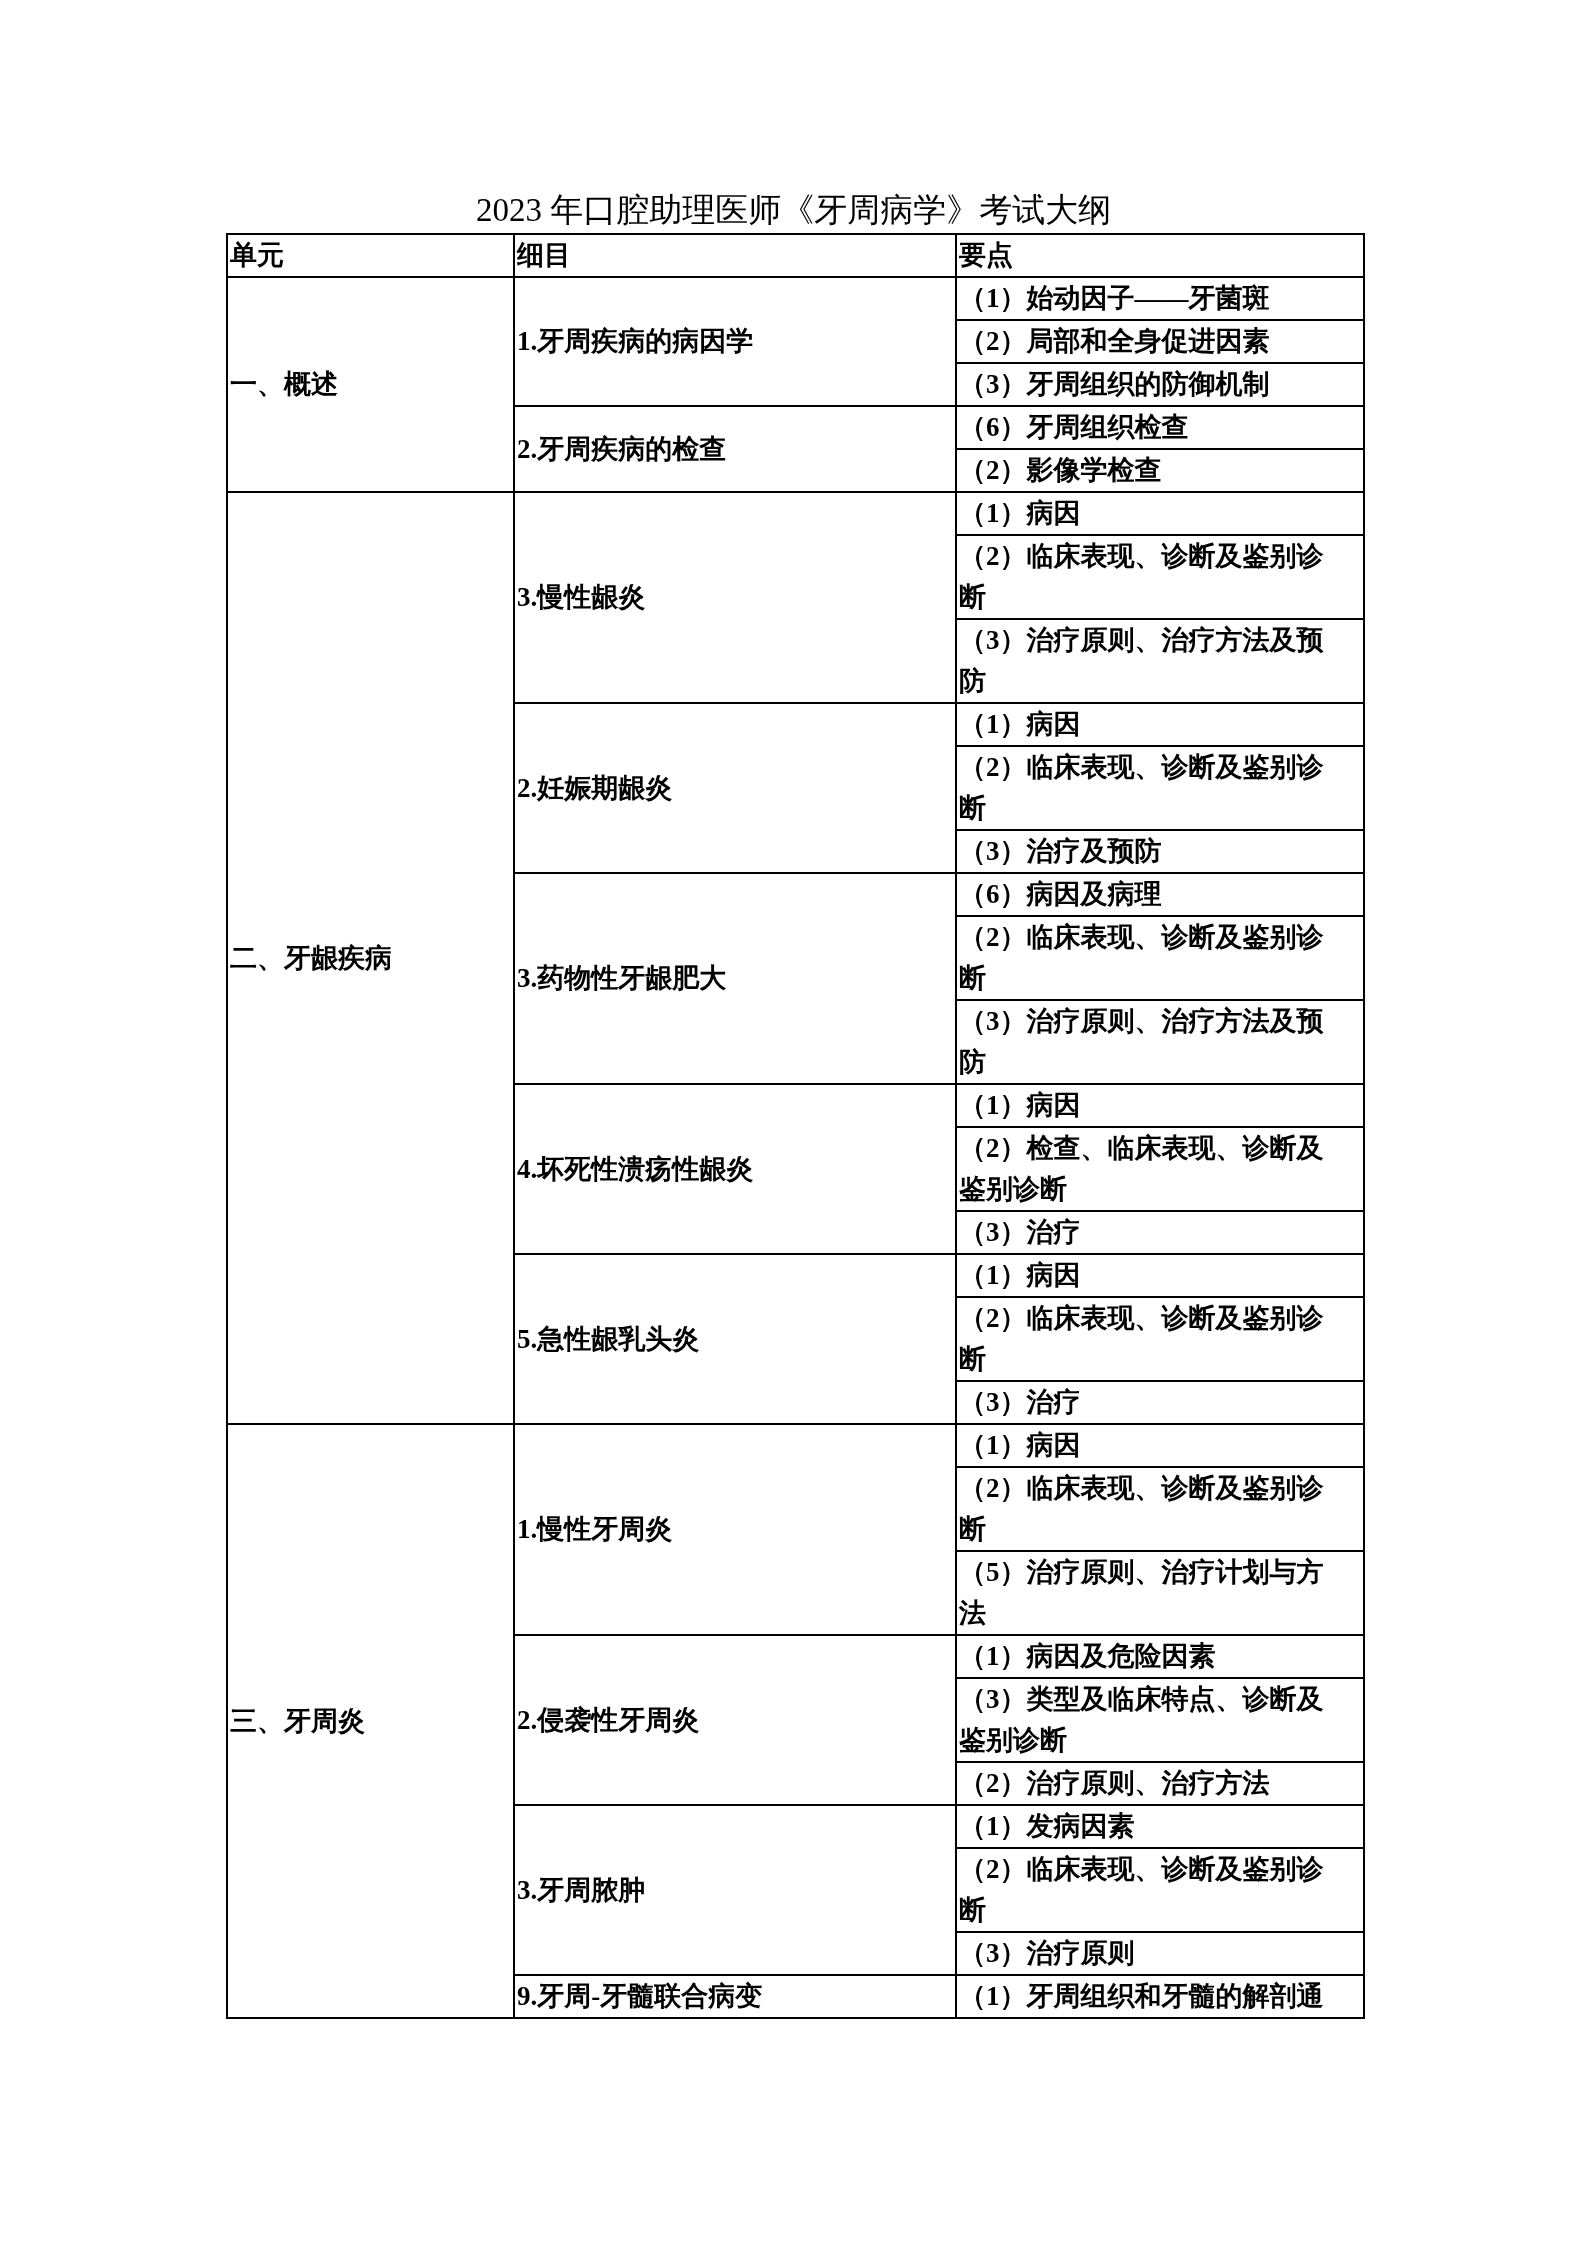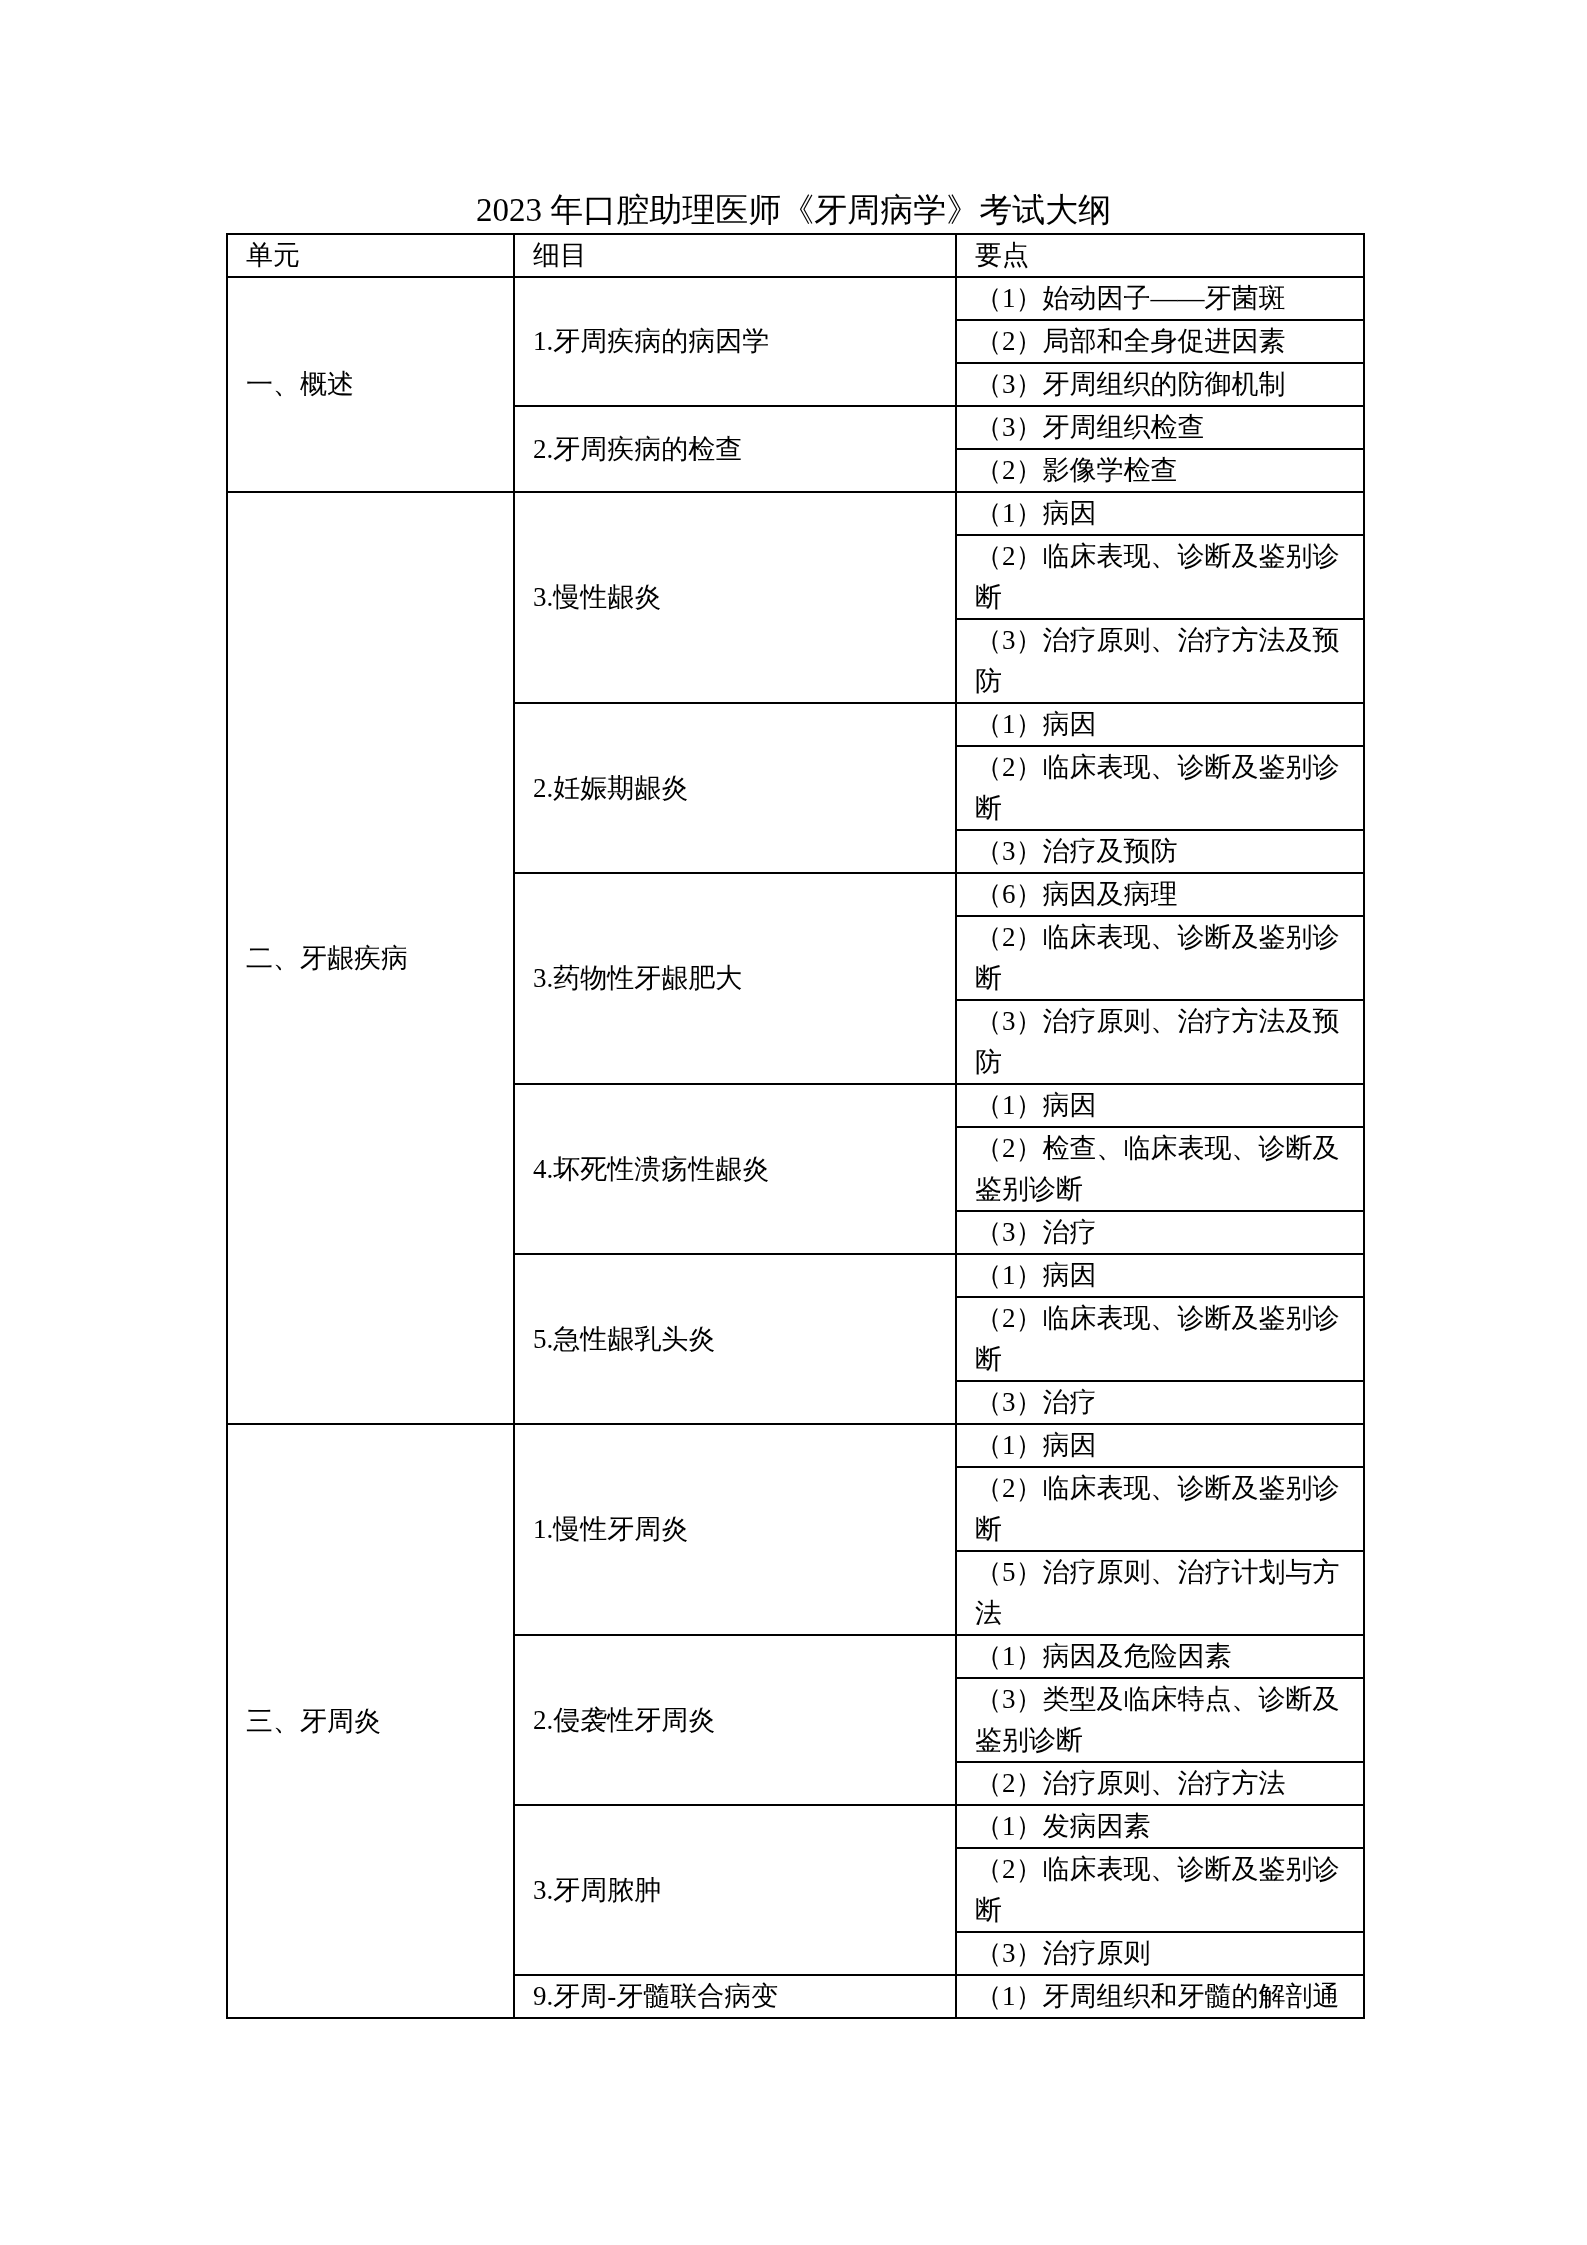--- a/index.html
+++ b/index.html
@@ -23,25 +23,25 @@
     table-layout: fixed;
     margin: 6px 0 0 226px;
     width: 1137px;
   }
   col.c-unit   { width: 287px; }
   col.c-detail { width: 442px; }
   col.c-point  { width: 408px; }
   .syllabus th, .syllabus td {
     border: 2px solid #000000;
     font-size: 27px;
-    font-weight: normal;
+    font-weight: bold;
     line-height: 41px;
     vertical-align: middle;
     text-align: left;
-    padding: 0 6px 0 18px;
+    padding: 0 6px 0 2px;
     overflow: hidden;
     margin-left: 44px;
   }
   td.point { white-space: pre-line; }
 </style>
 </head>
 <body>
 
 <div class="doc-title">2023 年口腔助理医师《牙周病学》考试大纲</div>
 
@@ -64,21 +64,21 @@
       <td class="point">（1）始动因子——牙菌斑</td>
     </tr>
     <tr>
       <td class="point">（2）局部和全身促进因素</td>
     </tr>
     <tr>
       <td class="point">（3）牙周组织的防御机制</td>
     </tr>
     <tr>
       <td rowspan="2">2.牙周疾病的检查</td>
-      <td class="point">（3）牙周组织检查</td>
+      <td class="point">（6）牙周组织检查</td>
     </tr>
     <tr>
       <td class="point">（2）影像学检查</td>
     </tr>
 
     <tr>
       <td rowspan="15">二、牙龈疾病</td>
       <td rowspan="3">3.慢性龈炎</td>
       <td class="point">（1）病因</td>
     </tr>

